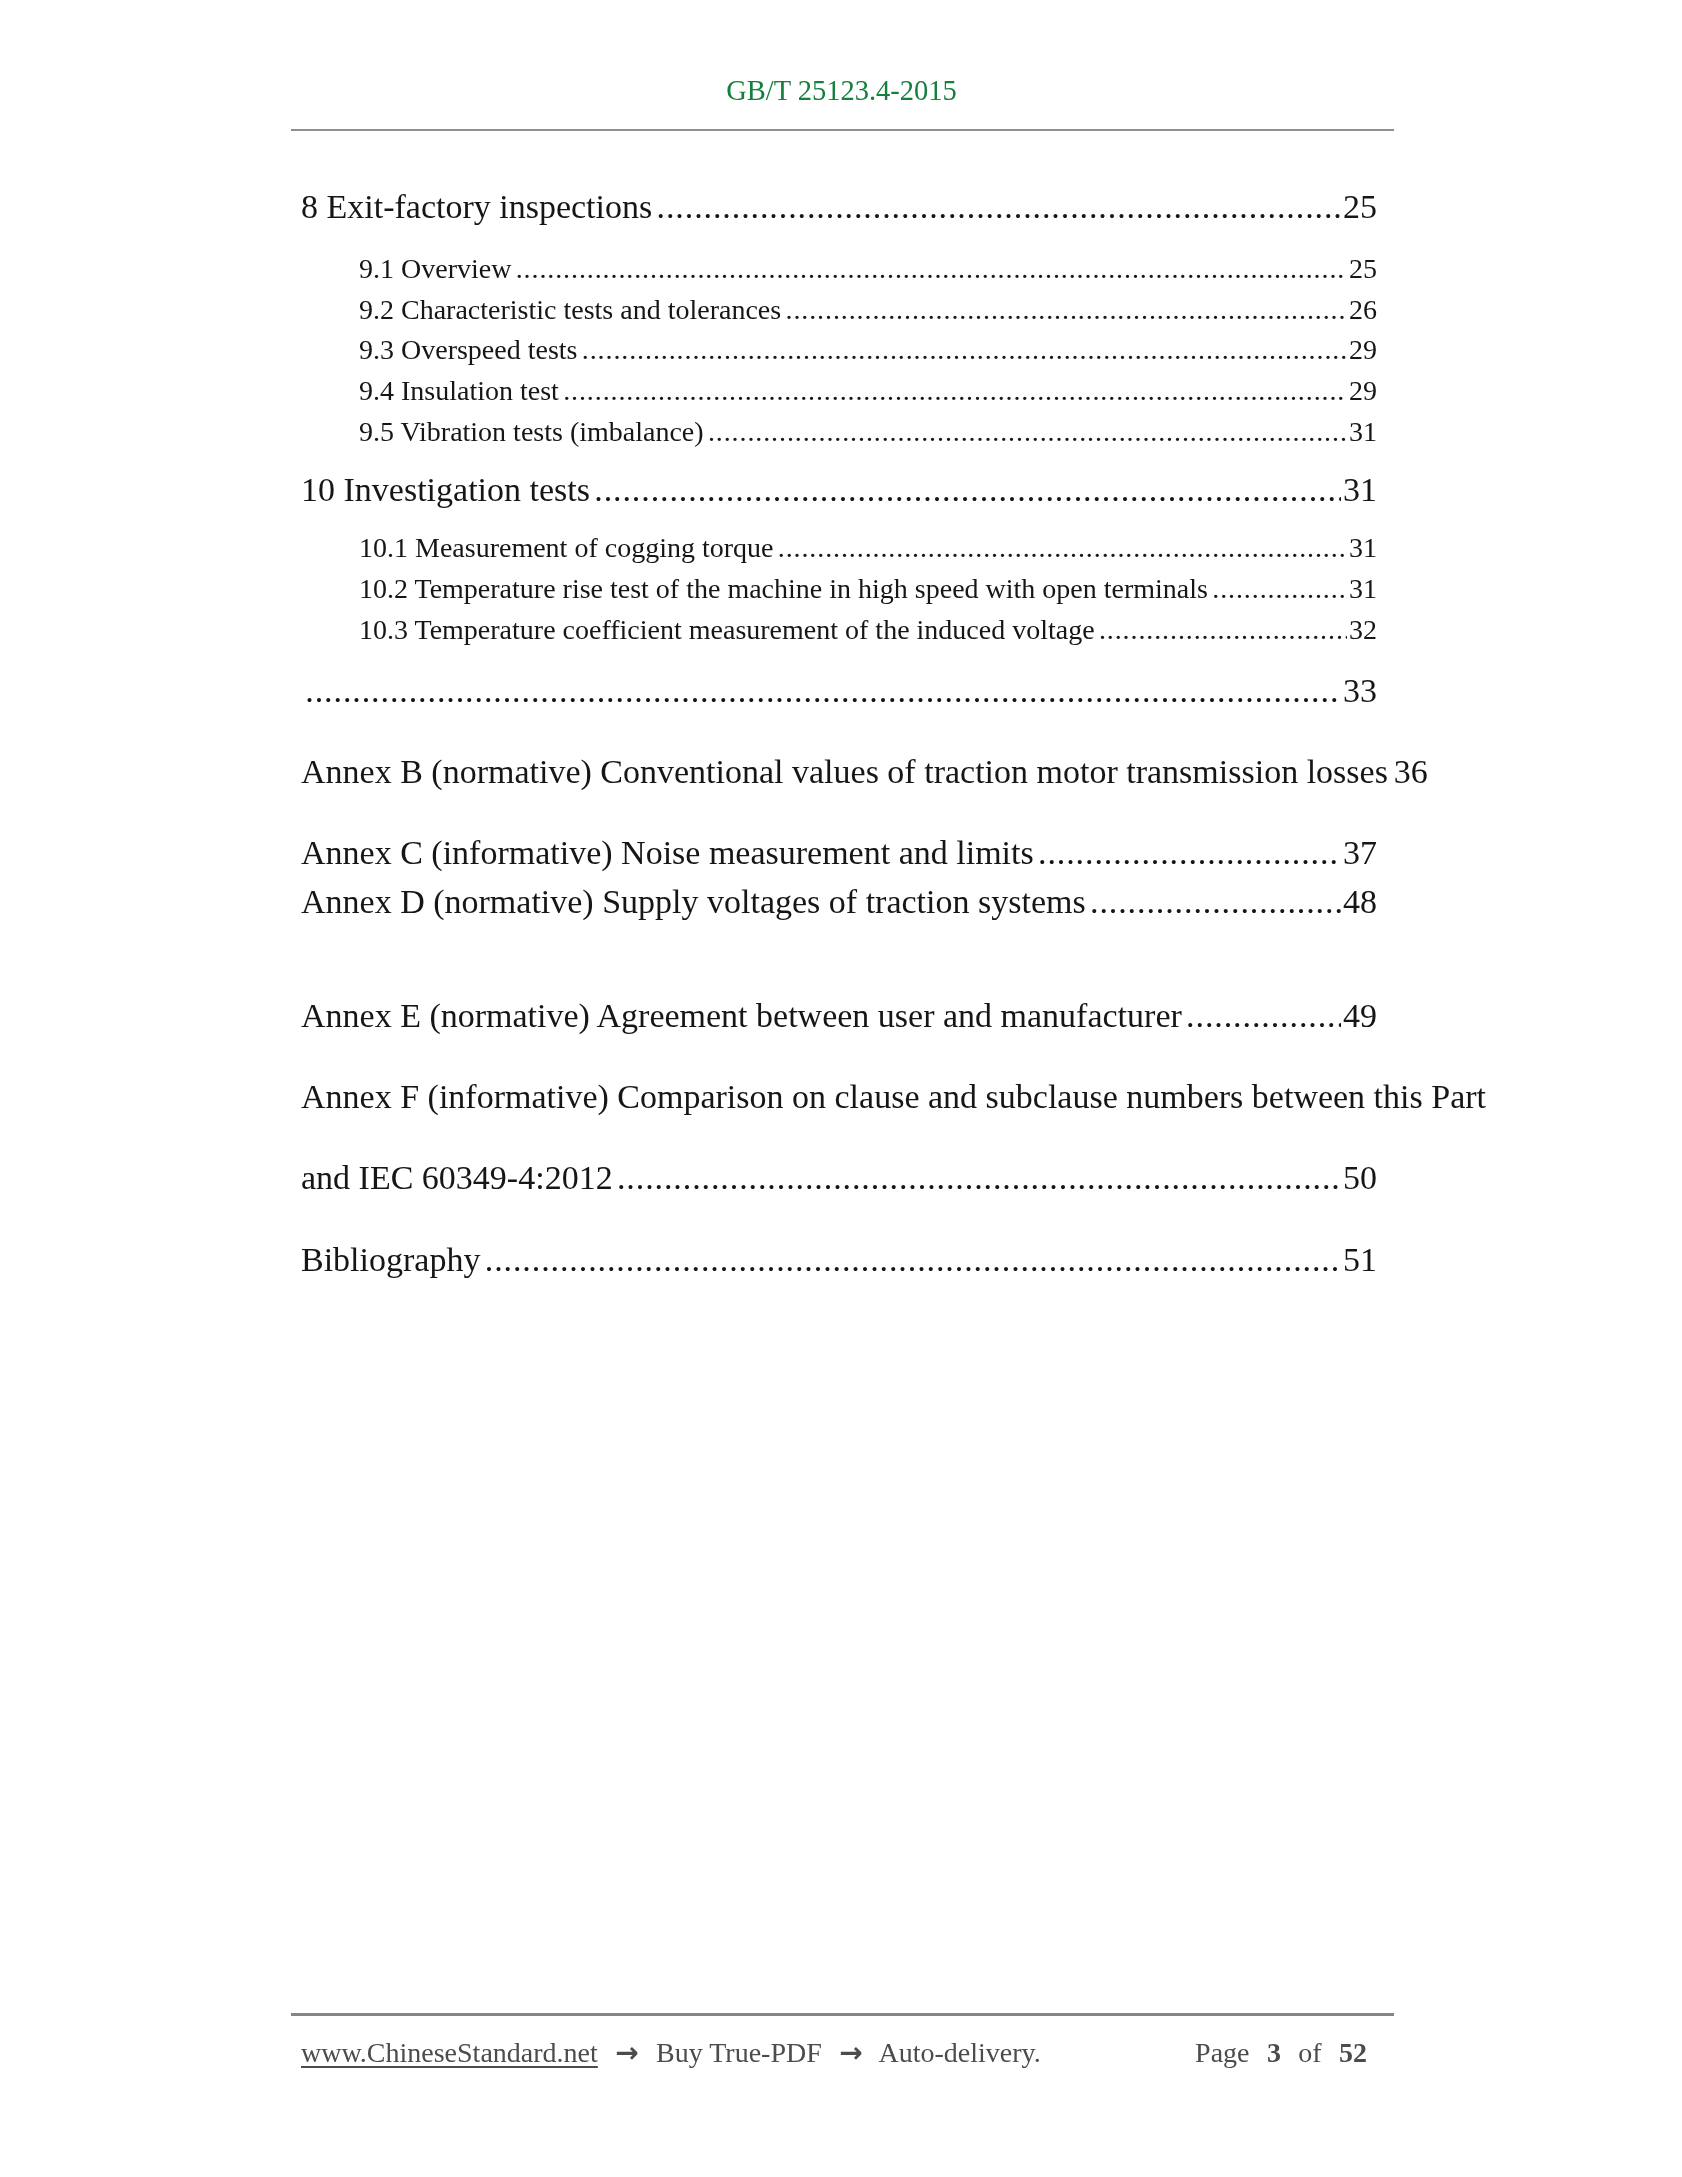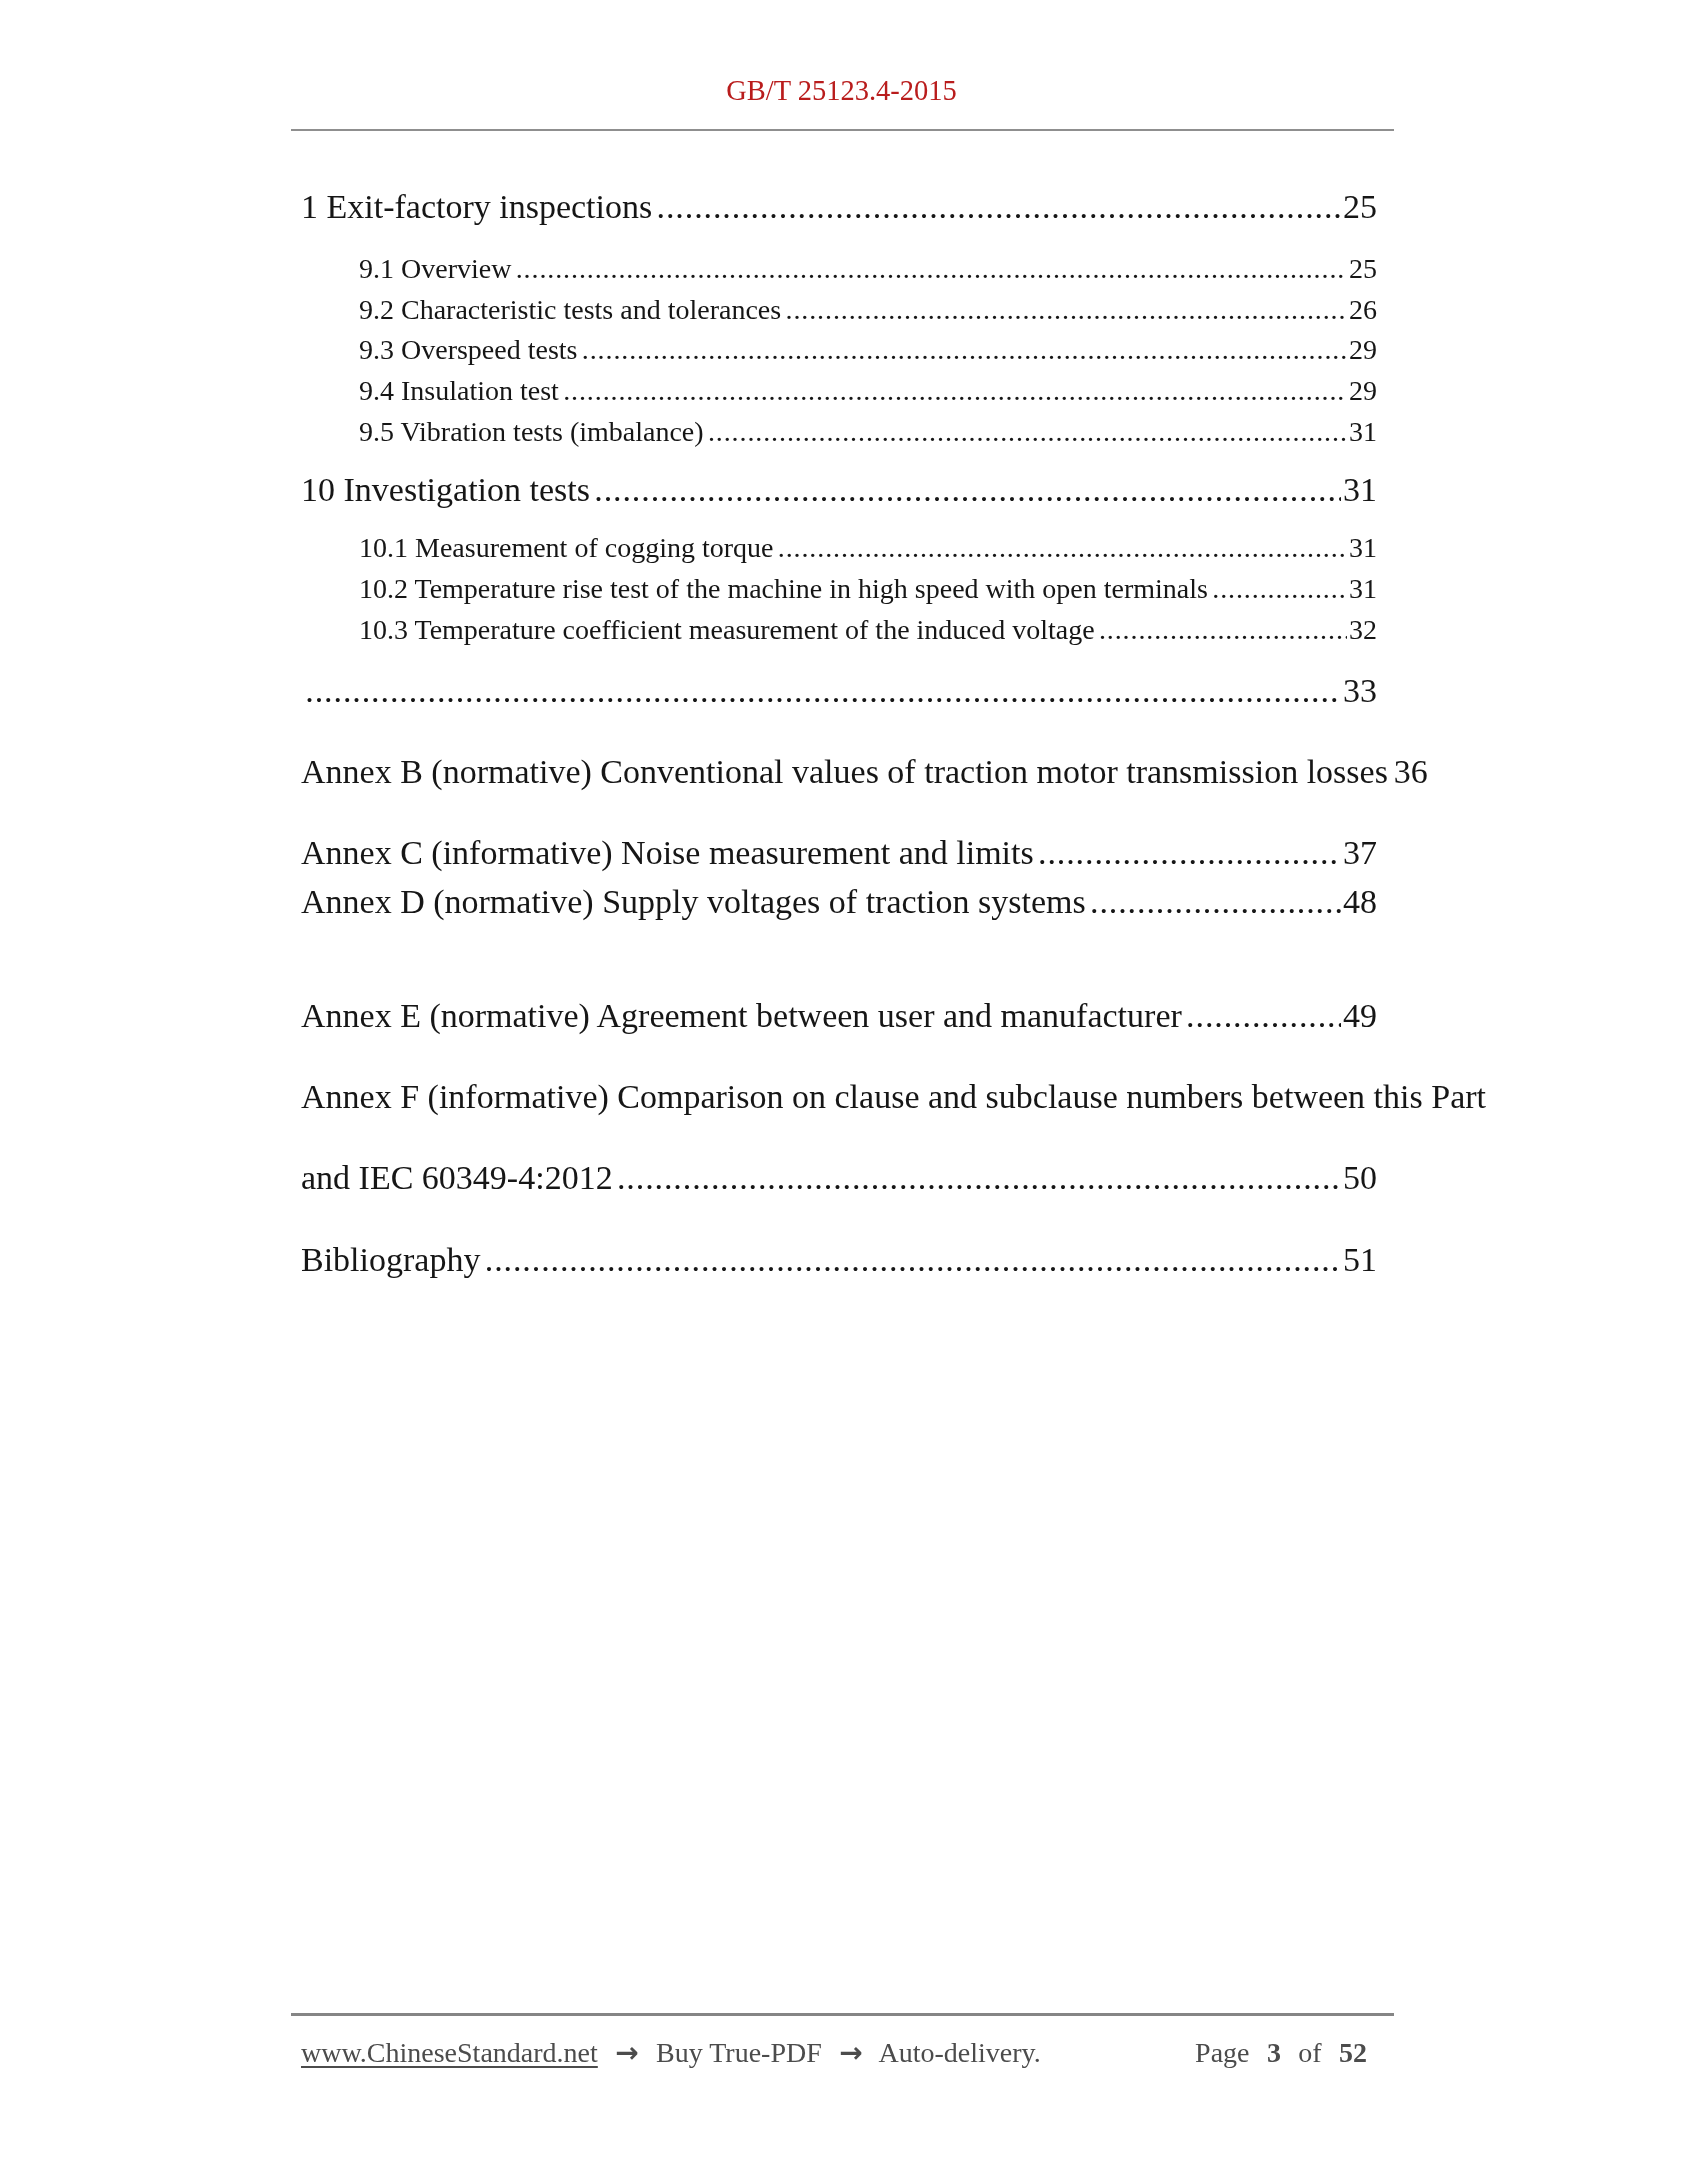--- a/index.html
+++ b/index.html
@@ -14,21 +14,21 @@
   }
   
   .header-title {
     position: absolute;
     top: 77px;
     left: 0;
     width: 100%;
     text-align: center;
     font-size: 28.5px;
     line-height: 1;
-    color: #b91c1c;
+    color: #15803d;
   }
   .rule { position: absolute; left: 291px; width: 1103px; background: #8f8f8f; }
   .header-rule { top: 129px; height: 1.7px; }
   .footer-rule { top: 2013px; height: 2.6px; background: #858585; }
 
   
   .toc-row {
     position: absolute;
     right: 306px;
     display: flex;
@@ -91,21 +91,21 @@
 <body>
 
 <div class="page">
 
   <div class="header-title">GB/T 25123.4-2015</div>
 
   <div class="rule header-rule"></div>
 
   <div id="toc">
       <div class="toc-row lvl1" style="top: 190px;">
-        <span class="toc-label">1 Exit-factory inspections</span>
+        <span class="toc-label">8 Exit-factory inspections</span>
         <span class="leader"></span>
         <span class="toc-page">25</span>
       </div>
       <div class="toc-row lvl2" style="top: 255px;">
         <span class="toc-label">9.1 Overview</span>
         <span class="leader"></span>
         <span class="toc-page">25</span>
       </div>
       <div class="toc-row lvl2" style="top: 296px;">
         <span class="toc-label">9.2 Characteristic tests and tolerances</span>

